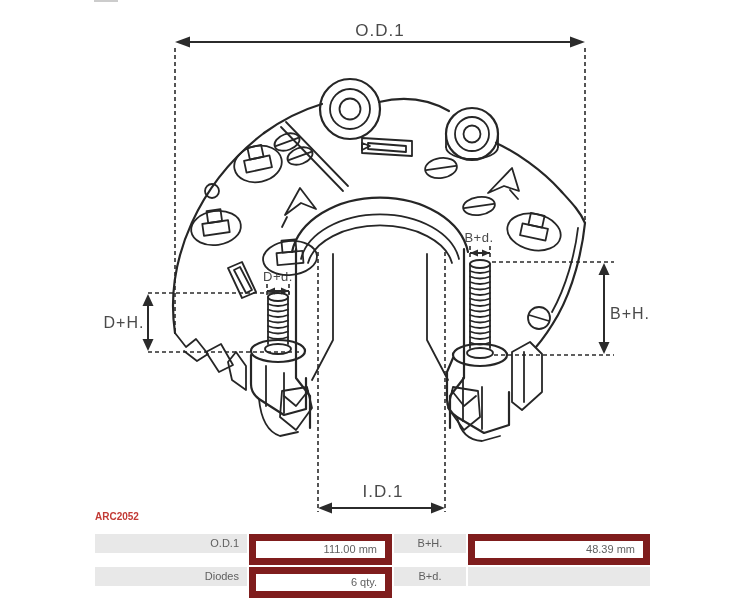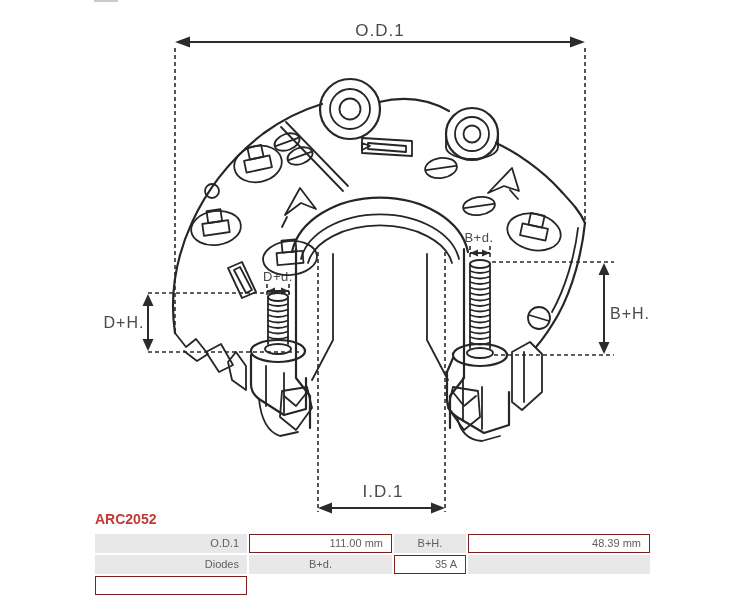--- a/index.html
+++ b/index.html
@@ -7,28 +7,28 @@
        font-family:"Liberation Sans",sans-serif;}
   #drawing{position:absolute;left:0;top:0;}
   .dimtext{font-family:"Liberation Sans",sans-serif;font-size:17px;fill:#4a4a4a;letter-spacing:1px;}
   .dimtext.med{font-size:16px;}
   .dimtext.small{font-size:13px;letter-spacing:0.5px;}
   .dline{stroke:#2b2b2b;stroke-width:2;fill:none;}
   .dash{stroke:#2b2b2b;stroke-width:1.6;fill:none;stroke-dasharray:4 3;}
   .ah{fill:#2b2b2b;stroke:none;}
   .o1{stroke:#262626;stroke-width:2.2;fill:none;stroke-linejoin:round;stroke-linecap:round;}
   .o2{stroke:#262626;stroke-width:1.8;fill:none;stroke-linejoin:round;stroke-linecap:round;}
-  #part-number{position:absolute;left:95px;top:511px;font-size:14px;font-weight:600;color:#c23a35;}
+  #part-number{position:absolute;left:95px;top:511px;font-size:10px;font-weight:600;color:#c23a35;}
   #spec-table{position:absolute;left:95px;top:534px;width:553px;
       display:grid;grid-template-columns:152px 143px 72px 182px;gap:2px;}
   .cell{height:19px;line-height:19px;font-size:11px;color:#5f5f5f;
       background:#e8e8e8;padding:0 8px;white-space:nowrap;overflow:hidden;}
   .cell.lab{text-align:right;}
   .cell.lab2{text-align:center;padding:0 4px;}
-  .cell.val{background:#ffffff;border:1px solid #7f1d1d;height:17px;line-height:17px;text-align:right;}
+  .cell.val{background:#ffffff;border:7px solid #7f1d1d;height:17px;line-height:17px;text-align:right;}
   .logo-frag{position:absolute;left:94px;top:0;width:24px;height:2px;background:#cccccc;}
 </style>
 </head>
 <body>
 
 <div class="logo-frag"></div>
 
 <svg id="drawing" width="744" height="530" viewBox="0 0 744 530">
 
   <g>
@@ -221,18 +221,18 @@
 
 <div id="part-number">ARC2052</div>
 
 <div id="spec-table">
   <div class="cell lab">O.D.1</div>
   <div class="cell val">111.00 mm</div>
   <div class="cell lab2">B+H.</div>
   <div class="cell val">48.39 mm</div>
 
   <div class="cell lab">Diodes</div>
+  <div class="cell val">6 qty.</div>
   <div class="cell lab2">B+d.</div>
 
-  <div class="cell val">35 A</div>
   <div class="cell lab2"></div>
   <div class="cell val"></div>
 </div>
 
 </body></html>

